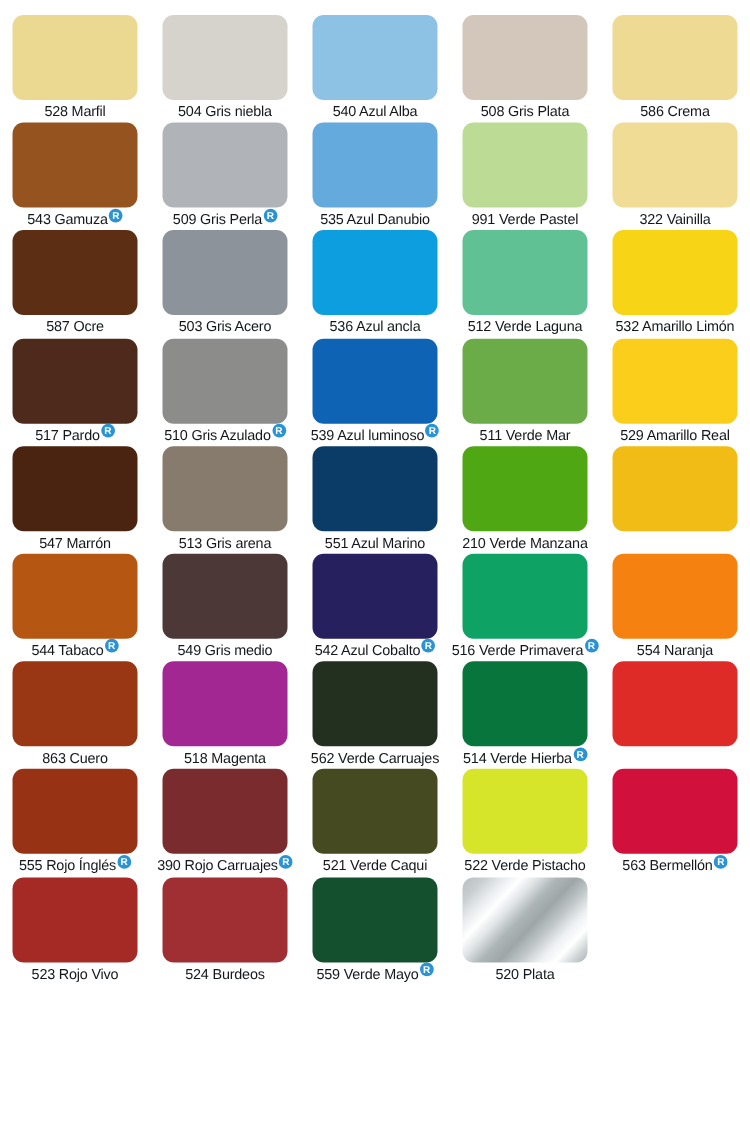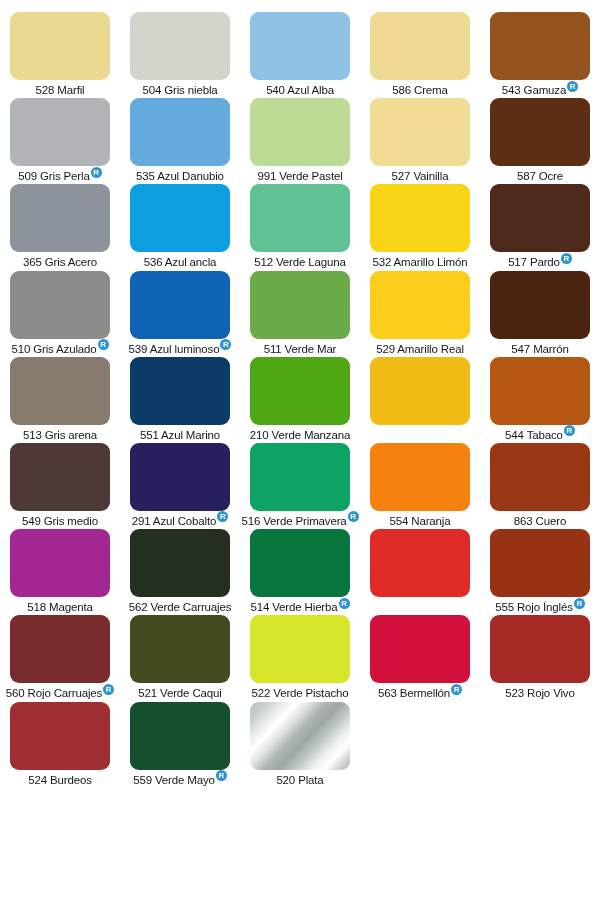--- a/index.html
+++ b/index.html
@@ -123,20 +123,26 @@
           <span class="swatch-label">504 Gris niebla</span>
         </div>
       </div>
       <div class="swatch-cell">
         <div class="swatch-chip" style="background: rgb(141, 194, 228);"></div>
         <div class="swatch-label-row">
           <span class="swatch-label">540 Azul Alba</span>
         </div>
       </div>
       <div class="swatch-cell">
+        <div class="swatch-chip" style="background: rgb(211, 199, 187);"></div>
+        <div class="swatch-label-row">
+          <span class="swatch-label">508 Gris Plata</span>
+        </div>
+      </div>
+      <div class="swatch-cell">
         <div class="swatch-chip" style="background: rgb(239, 218, 148);"></div>
         <div class="swatch-label-row">
           <span class="swatch-label">586 Crema</span>
         </div>
       </div>
       <div class="swatch-cell">
         <div class="swatch-chip" style="background: rgb(149, 84, 31);"></div>
         <div class="swatch-label-row">
           <span class="swatch-label">543 Gamuza</span>
           <span class="reg-badge">R</span>
@@ -157,33 +163,33 @@
       </div>
       <div class="swatch-cell">
         <div class="swatch-chip" style="background: rgb(188, 219, 148);"></div>
         <div class="swatch-label-row">
           <span class="swatch-label">991 Verde Pastel</span>
         </div>
       </div>
       <div class="swatch-cell">
         <div class="swatch-chip" style="background: rgb(240, 220, 149);"></div>
         <div class="swatch-label-row">
-          <span class="swatch-label">527 Vainilla</span>
+          <span class="swatch-label">322 Vainilla</span>
         </div>
       </div>
       <div class="swatch-cell">
         <div class="swatch-chip" style="background: rgb(92, 46, 20);"></div>
         <div class="swatch-label-row">
           <span class="swatch-label">587 Ocre</span>
         </div>
       </div>
       <div class="swatch-cell">
         <div class="swatch-chip" style="background: rgb(141, 147, 155);"></div>
         <div class="swatch-label-row">
-          <span class="swatch-label">365 Gris Acero</span>
+          <span class="swatch-label">503 Gris Acero</span>
         </div>
       </div>
       <div class="swatch-cell">
         <div class="swatch-chip" style="background: rgb(13, 158, 224);"></div>
         <div class="swatch-label-row">
           <span class="swatch-label">536 Azul ancla</span>
         </div>
       </div>
       <div class="swatch-cell">
         <div class="swatch-chip" style="background: rgb(96, 194, 148);"></div>
@@ -266,21 +272,21 @@
       </div>
       <div class="swatch-cell">
         <div class="swatch-chip" style="background: rgb(75, 56, 55);"></div>
         <div class="swatch-label-row">
           <span class="swatch-label">549 Gris medio</span>
         </div>
       </div>
       <div class="swatch-cell">
         <div class="swatch-chip" style="background: rgb(39, 32, 94);"></div>
         <div class="swatch-label-row">
-          <span class="swatch-label">291 Azul Cobalto</span>
+          <span class="swatch-label">542 Azul Cobalto</span>
           <span class="reg-badge">R</span>
         </div>
       </div>
       <div class="swatch-cell">
         <div class="swatch-chip" style="background: rgb(15, 162, 101);"></div>
         <div class="swatch-label-row">
           <span class="swatch-label">516 Verde Primavera</span>
           <span class="reg-badge">R</span>
         </div>
       </div>
@@ -321,21 +327,21 @@
       <div class="swatch-cell">
         <div class="swatch-chip" style="background: rgb(151, 51, 20);"></div>
         <div class="swatch-label-row">
           <span class="swatch-label">555 Rojo Ínglés</span>
           <span class="reg-badge">R</span>
         </div>
       </div>
       <div class="swatch-cell">
         <div class="swatch-chip" style="background: rgb(122, 43, 46);"></div>
         <div class="swatch-label-row">
-          <span class="swatch-label">560 Rojo Carruajes</span>
+          <span class="swatch-label">390 Rojo Carruajes</span>
           <span class="reg-badge">R</span>
         </div>
       </div>
       <div class="swatch-cell">
         <div class="swatch-chip" style="background: rgb(69, 74, 32);"></div>
         <div class="swatch-label-row">
           <span class="swatch-label">521 Verde Caqui</span>
         </div>
       </div>
       <div class="swatch-cell">

